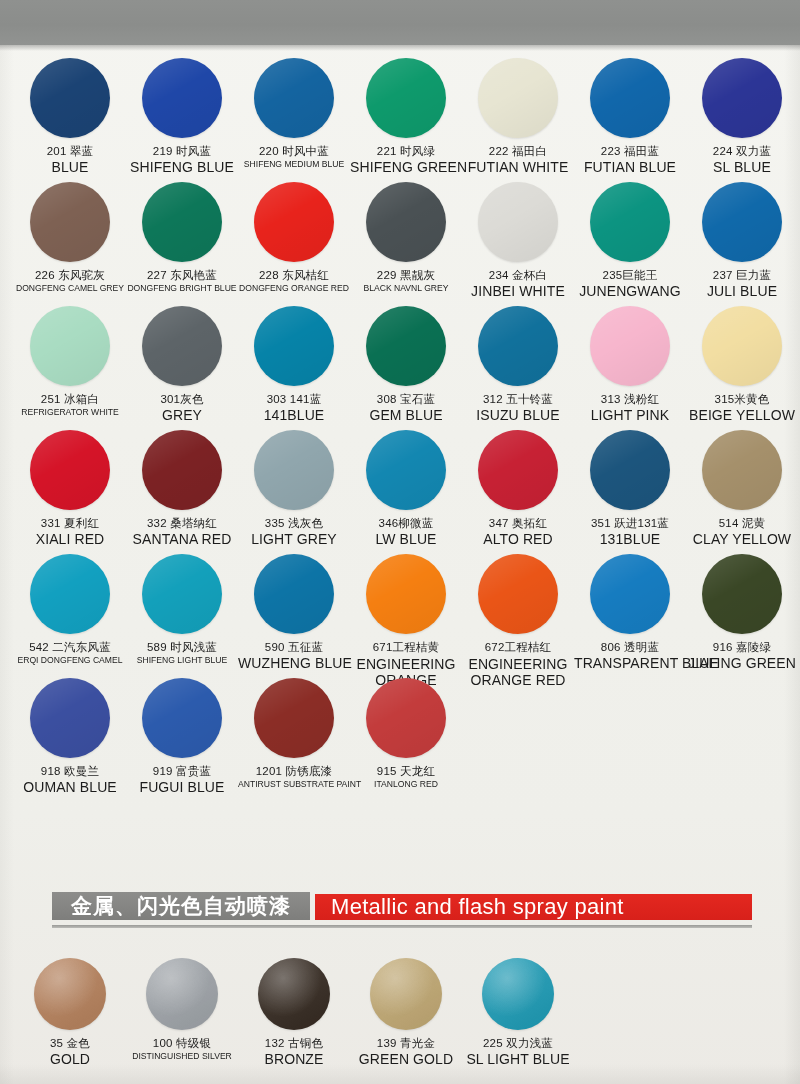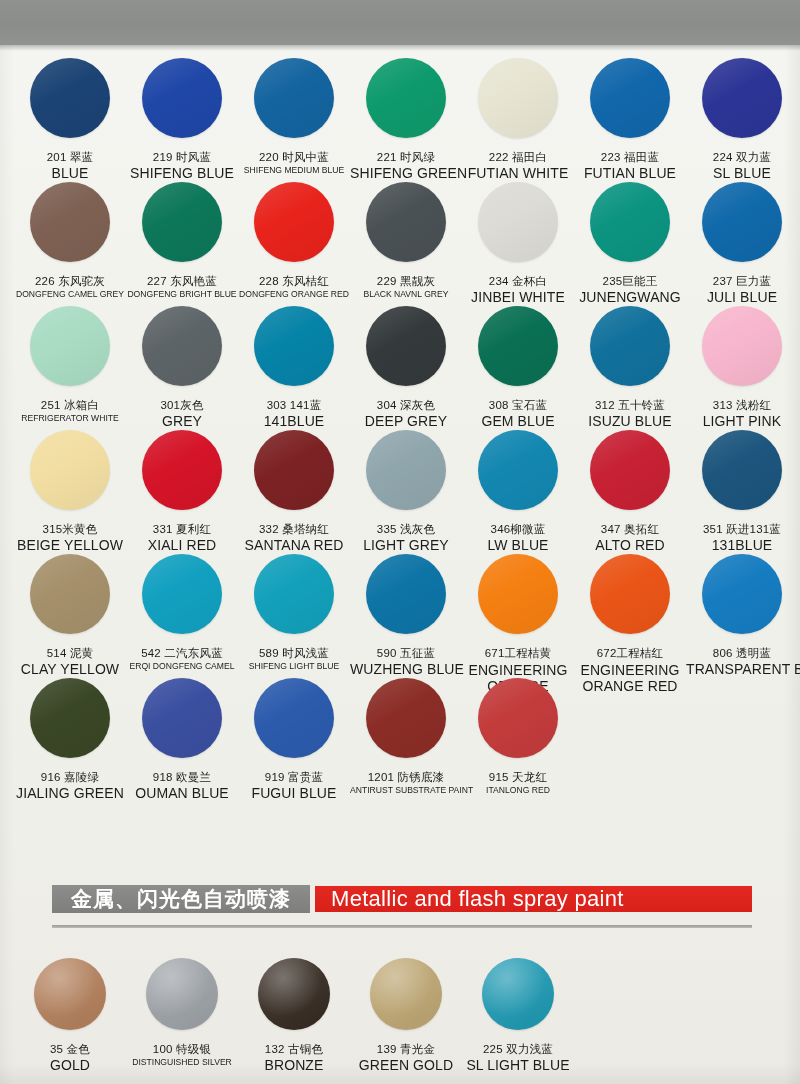--- a/index.html
+++ b/index.html
@@ -64,21 +64,21 @@
   .dot::after{
     content:"";position:absolute;inset:0;border-radius:50%;
     background:linear-gradient(150deg,rgba(255,255,255,.13) 0%,rgba(255,255,255,0) 42%,rgba(0,0,0,.05) 100%);
   }
   .dot.metal::after{
     background:
       radial-gradient(circle at 35% 28%,rgba(255,255,255,.30) 0%,rgba(255,255,255,0) 55%),
       linear-gradient(150deg,rgba(255,255,255,.10) 0%,rgba(0,0,0,.07) 100%);
   }
   .labels{
-    margin-top:13px;
+    margin-top:7px;
     text-align:center;
     line-height:1.12;
     color:#1c1c1c;
     width:112px;
   }
   .cn{
     font-size:11.5px;
     letter-spacing:.2px;
     white-space:nowrap;
   }
@@ -87,21 +87,21 @@
     margin-top:2px;
     letter-spacing:.1px;
     white-space:nowrap;
   }
   .en.sm{font-size:8.6px;letter-spacing:0;}
   .en.wrap{white-space:normal;line-height:1.16;}
 
   
   #banner{
     position:absolute;left:52px;top:878px;width:700px;height:42px;
-    display:flex;align-items:center;
+    display:flex;align-items:flex-end;
   }
   #banner-cn{
     width:258px;
     background:linear-gradient(180deg,#8d8d8b,#7e7e7c);
     color:#ffffff;
     display:flex;align-items:center;justify-content:center;
     font-size:21px;font-weight:bold;letter-spacing:1px;
     font-family:"DejaVu Sans","Liberation Sans",sans-serif;
   }
   #banner-sep{width:5px;background:#efefeb;}
@@ -252,27 +252,20 @@
         </div>
       </div>
       <div class="cell">
         <div class="dot" style="background: rgb(6, 131, 168);"></div>
         <div class="labels">
           <div class="cn">303 141蓝</div>
           <div class="en">141BLUE</div>
         </div>
       </div>
       <div class="cell">
-        <div class="dot" style="background: rgb(52, 58, 60);"></div>
-        <div class="labels">
-          <div class="cn">304 深灰色</div>
-          <div class="en">DEEP GREY</div>
-        </div>
-      </div>
-      <div class="cell">
         <div class="dot" style="background: rgb(10, 112, 83);"></div>
         <div class="labels">
           <div class="cn">308 宝石蓝</div>
           <div class="en">GEM BLUE</div>
         </div>
       </div>
       <div class="cell">
         <div class="dot" style="background: rgb(17, 113, 156);"></div>
         <div class="labels">
           <div class="cn">312 五十铃蓝</div>

